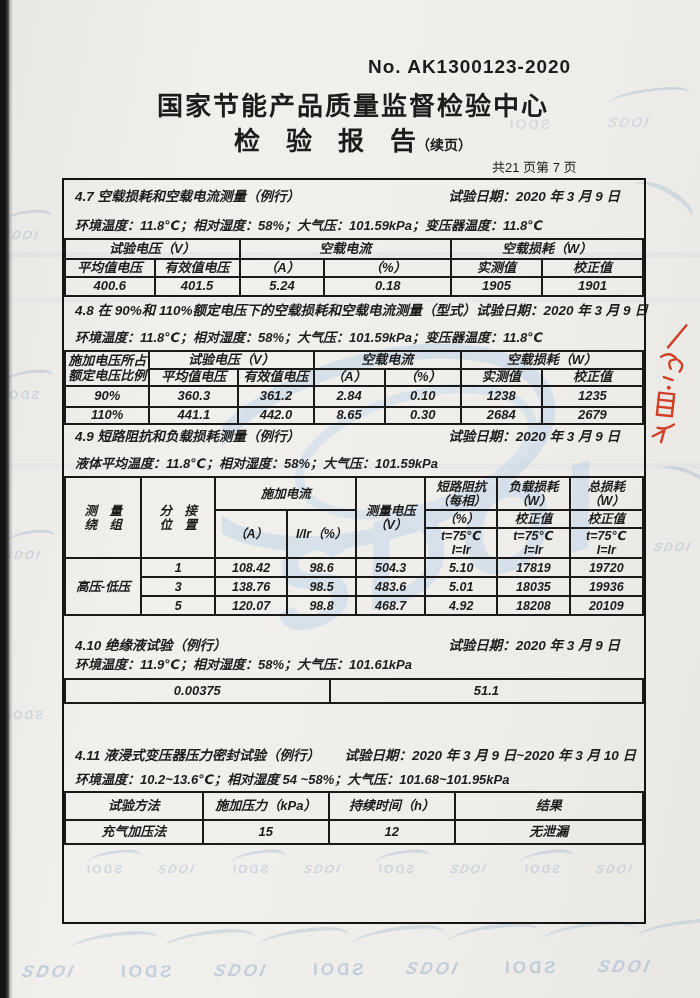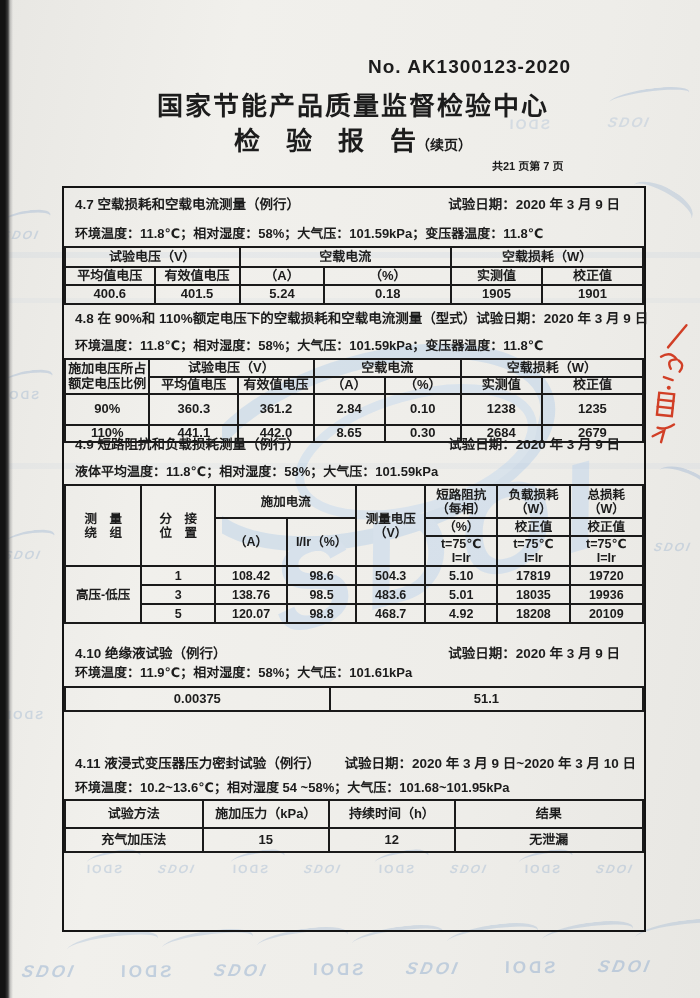--- a/index.html
+++ b/index.html
@@ -27,25 +27,25 @@
 
   .red-note{position:absolute;left:648px;top:320px;}
 
   
   .doc-no{position:absolute;top:56px;left:368px;font-size:19px;font-weight:bold;letter-spacing:1px;}
   .org-title{position:absolute;top:85px;left:0;width:706px;text-align:center;
       font-size:26px;font-weight:bold;letter-spacing:2px;}
   .report-title{position:absolute;top:120px;left:0;width:706px;text-align:center;
       font-size:26px;font-weight:bold;}
   .report-title .suffix{font-size:14px;font-weight:bold;letter-spacing:0;}
-  .page-info{position:absolute;top:157px;left:492px;font-size:11px;font-weight:bold;}
+  .page-info{position:absolute;top:157px;left:492px;font-size:13px;font-weight:normal;}
 
   
-  .frame{position:absolute;left:62px;top:186px;width:584px;height:746px;
-      border:2px solid #141414;box-sizing:border-box;}
+  .frame{position:absolute;left:62px;top:178px;width:584px;height:746px;
+      border:2px solid #141414;box-sizing:border-box;font-style:italic;}
   .section{position:relative;box-sizing:border-box;width:100%;}
   .s47{height:115px;} .s48{height:126px;} .s49{height:209px;} .s410{height:110px;} .s411{height:178px;}
   .sec-head{display:flex;justify-content:space-between;align-items:flex-start;
       padding:5px 24px 0 11px;font-size:13.5px;font-weight:bold;}
   .s411 .sec-head{padding-right:8px;}
   .sec-title{white-space:nowrap;}
   .sec-date{white-space:nowrap;}
   .env{padding:0 11px;font-size:13px;font-weight:bold;white-space:nowrap;}
   .s47 .env{margin-top:10px;} .s48 .env{margin-top:8px;} .s49 .env{margin-top:8px;}
   .s410 .env{} .s411 .env{margin-top:5px;}
@@ -215,21 +215,21 @@
           <td colspan="2">空载损耗（W）</td>
         </tr>
         <tr style="height:17px">
           <td>平均值电压</td>
           <td>有效值电压</td>
           <td>（A）</td>
           <td>（%）</td>
           <td>实测值</td>
           <td>校正值</td>
         </tr>
-        <tr style="height:31px">
+        <tr style="height:21px">
           <td>90%</td>
           <td>360.3</td>
           <td>361.2</td>
           <td>2.84</td>
           <td>0.10</td>
           <td>1238</td>
           <td>1235</td>
         </tr>
         <tr style="height:16px">
           <td>110%</td>

